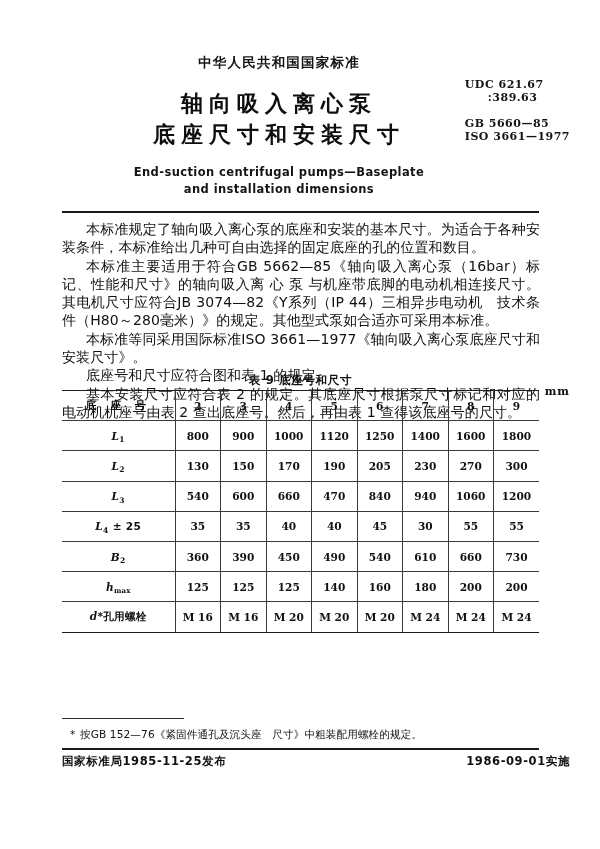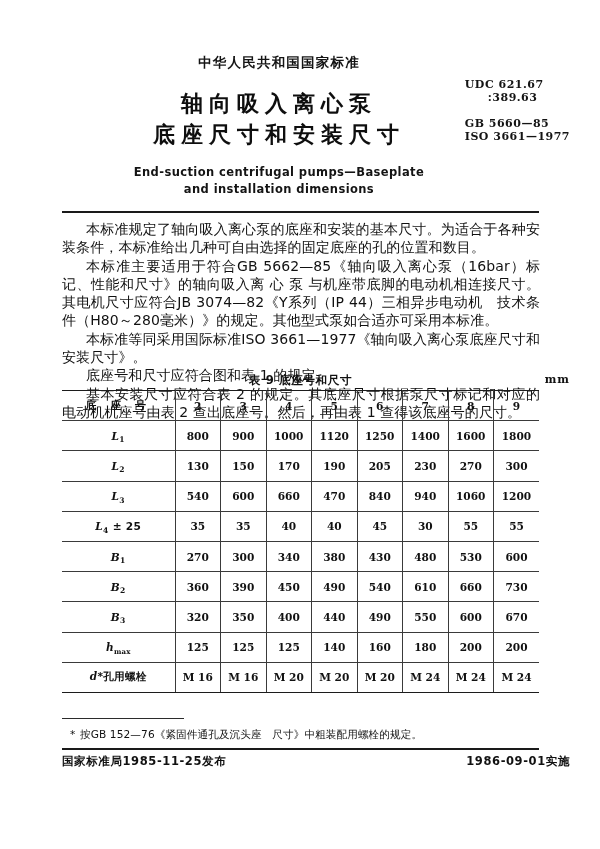--- a/index.html
+++ b/index.html
@@ -126,21 +126,21 @@
     width: 477px;
     text-align: center;
     font-size: 11.6px;
     font-weight: bold;
     color: #111;
     letter-spacing: 0.6px;
   }
   .tbl-unit {
     position: absolute;
     right: 30px;
-    top: 373px;
+    top: 385px;
     font-size: 11px;
     font-weight: bold;
     font-family: "DejaVu Serif", "Liberation Serif", serif;
     letter-spacing: 1px;
     color: #111;
   }
 
   
   .dim-table {
     position: absolute;
@@ -361,53 +361,31 @@
           <td>35</td>
           <td>35</td>
           <td>40</td>
           <td>40</td>
           <td>45</td>
           <td>30</td>
           <td>55</td>
           <td>55</td>
         </tr>
         <tr>
-          <td class="col-label">B<sub>1</sub></td>
-          <td>270</td>
-          <td>300</td>
-          <td>340</td>
-          <td>380</td>
-          <td>430</td>
-          <td>480</td>
-          <td>530</td>
-          <td>600</td>
-        </tr>
-        <tr>
           <td class="col-label">B<sub>2</sub></td>
           <td>360</td>
           <td>390</td>
           <td>450</td>
           <td>490</td>
           <td>540</td>
           <td>610</td>
           <td>660</td>
           <td>730</td>
         </tr>
         <tr>
-          <td class="col-label">B<sub>3</sub></td>
-          <td>320</td>
-          <td>350</td>
-          <td>400</td>
-          <td>440</td>
-          <td>490</td>
-          <td>550</td>
-          <td>600</td>
-          <td>670</td>
-        </tr>
-        <tr>
           <td class="col-label">h<sub class="hmax-sub">max</sub></td>
           <td>125</td>
           <td>125</td>
           <td>125</td>
           <td>140</td>
           <td>160</td>
           <td>180</td>
           <td>200</td>
           <td>200</td>
         </tr>

